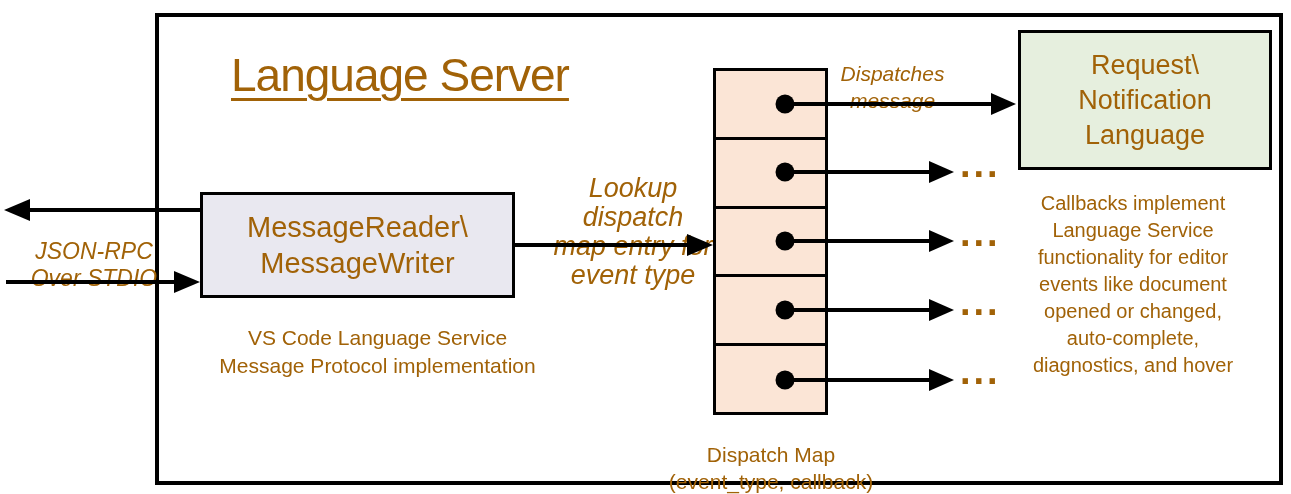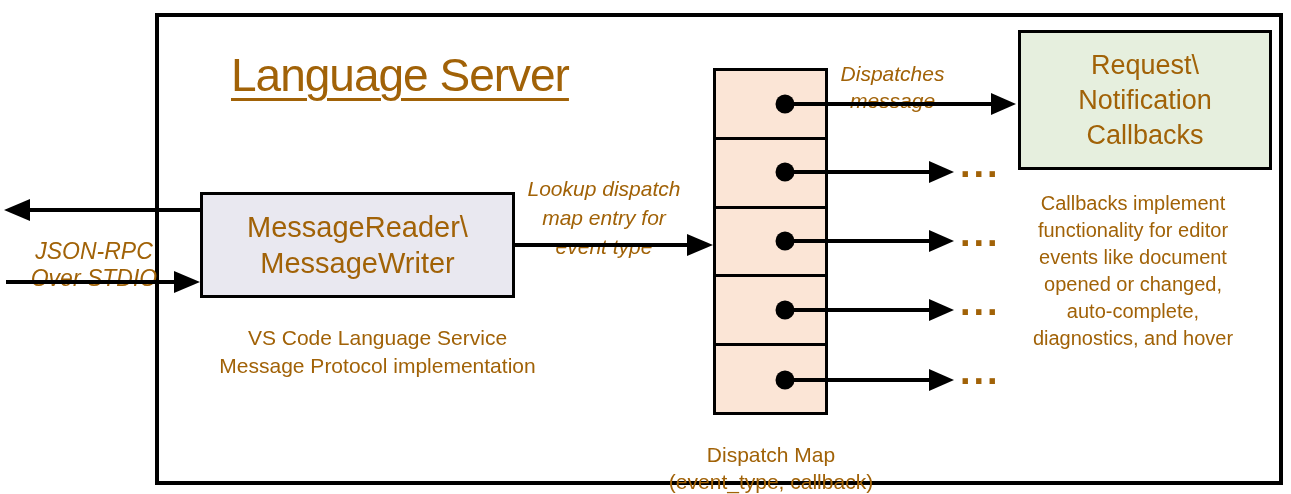--- a/index.html
+++ b/index.html
@@ -53,21 +53,21 @@
     width: 254px; height: 140px;
     background: var(--callback-box-fill, #e6efde);
     font-size: 27px;
     line-height: 35px;
   }
 
   .label { text-align: center; margin-top: 16px; }
   .italic { font-style: italic; }
 
   .io-label    { left: 18px;  top: 222px; width: 152px; font-size: 23px; line-height: 27px; }
-  .lookup-label{ left: 517px; top: 158px; width: 174px; font-size: 21px; line-height: 29px; }
+  .lookup-label{ left: 546px; top: 158px; width: 174px; font-size: 27px; line-height: 29px; }
   .dispatches-label { left: 825px; top: 44px; width: 135px; font-size: 21px; line-height: 27px; }
   .msg-caption { left: 190px; top: 308px; width: 375px; font-size: 21px; line-height: 28px; }
   .map-caption { left: 655px; top: 425px; width: 232px; font-size: 21px; line-height: 27px; }
 
   .dispatch-map {
     left: 713px; top: 68px;
     width: 115px; height: 347px;
     box-sizing: border-box;
     border: 3px solid var(--line-color, #000);
     background: var(--dispatch-map-fill, #fbe5d6);
@@ -148,25 +148,26 @@
   </div>
 
   <div class="abs label italic dispatches-label">
     <div>Dispatches</div>
     <div>message</div>
   </div>
 
   <div class="abs node callback-box">
     <div>Request\</div>
     <div>Notification</div>
-    <div>Callbacks</div>
+    <div>Language</div>
   </div>
 
   <div class="abs note">
     <div>Callbacks implement</div>
+    <div>Language Service</div>
     <div>functionality for editor</div>
     <div>events like document</div>
     <div>opened or changed,</div>
     <div>auto-complete,</div>
     <div>diagnostics, and hover</div>
   </div>
 
   <span class="ellipsis" style="top:145px;">...</span>
   <span class="ellipsis" style="top:214px;">...</span>
   <span class="ellipsis" style="top:283px;">...</span>

